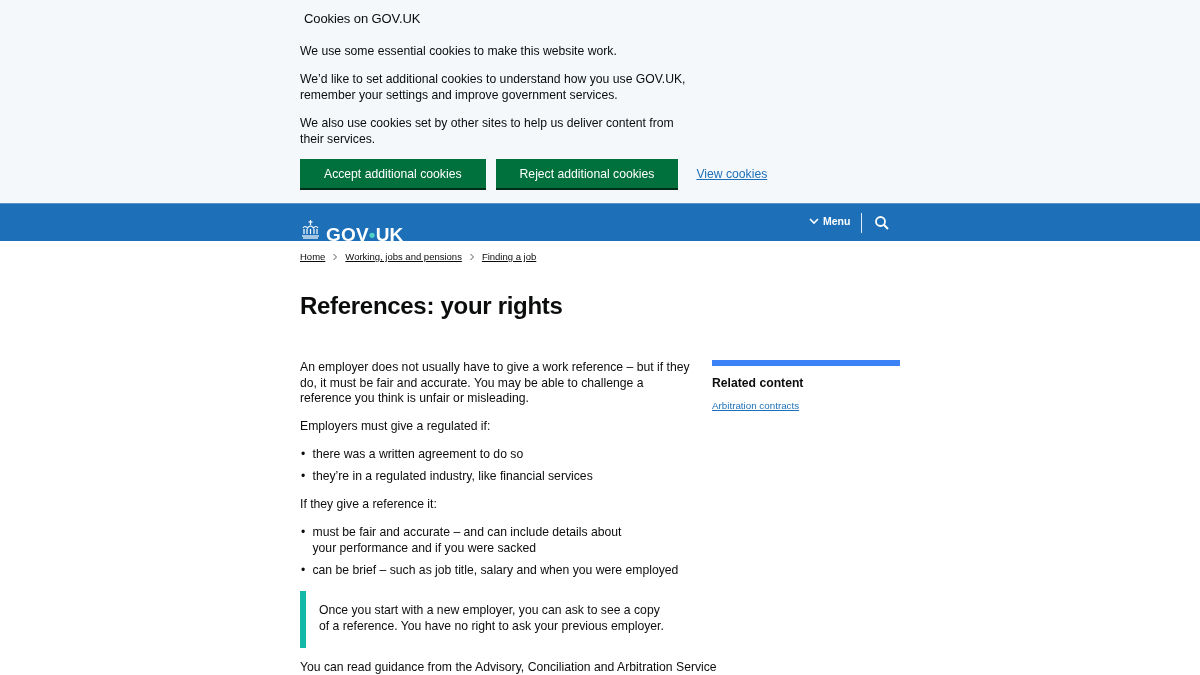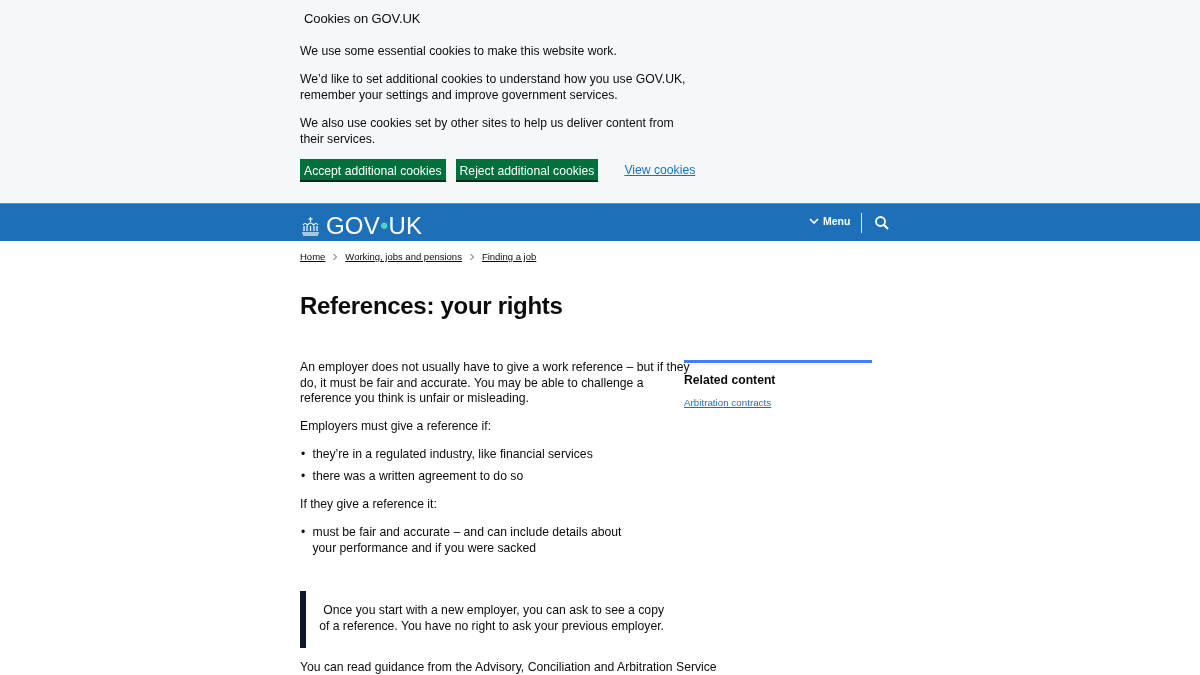--- a/index.html
+++ b/index.html
@@ -7,49 +7,49 @@
   body { font-family: "Liberation Sans", "DejaVu Sans", sans-serif; color: #0b0c0c; }
 
   .cookie-banner { background: #f3f2f1; background: #f4f8fb; height: 203px; position: relative; }
   .cookie-inner { position: absolute; left: 300px; top: 0; width: 400px; }
   .cookie-title { position: absolute; top: 11px; left: 4px; font-size: 13px; font-weight: normal; white-space: nowrap; letter-spacing: -0.1px; }
   .cookie-p { position: absolute; left: 0; font-size: 12.2px; line-height: 15.6px; width: 400px; }
   .cookie-p1 { top: 44px; }
   .cookie-p2 { top: 72px; }
   .cookie-p3 { top: 116px; }
   .cookie-actions { position: absolute; top: 159px; left: 0; display: flex; align-items: center; white-space: nowrap; }
-  .btn-green { background: #00703c; color: #ffffff; font-size: 12.2px; height: 21px; line-height: 24px; padding: 0 4px; border: none; box-shadow: 0 2px 0 #002d18; margin-right: 10px; font-family: inherit; }
-  .view-link { color: #1d70b8; font-size: 12.2px; margin-left: 16px; }
+  .btn-green { background: #00703c; color: #ffffff; font-size: 12.2px; height: 29px; line-height: 24px; padding: 0 24px; border: none; box-shadow: 0 2px 0 #002d18; margin-right: 10px; font-family: inherit; }
+  .view-link { color: #1d70b8; font-size: 12.2px; margin-left: 8px; }
 
   .header { position: absolute; top: 203px; left: 0; width: 1200px; height: 38px; background: #1d70b8; border-top: 1px solid #5694ca; }
   .logo { position: absolute; left: 300px; top: 8px; display: flex; align-items: center; color: #fff; }
   .crown { width: 21px; height: 20px; margin-right: 5px; }
-  .logo-text { font-size: 24px; font-weight: normal; letter-spacing: 0.2px; color: #fff; }
+  .logo-text { font-size: 19px; font-weight: bold; letter-spacing: 0.2px; color: #fff; margin-top: 12px; }
   .logo-dot { color: #00ffe0; color: #4fd1c5; }
   .menu-btn { position: absolute; left: 809px; top: 11px; color: #fff; font-size: 10.5px; font-weight: bold; display: flex; align-items: center; }
   .menu-btn svg { margin-right: 4px; }
   .hdr-divider { position: absolute; left: 861px; top: 9px; width: 1px; height: 20px; background: #ffffff; opacity: 0.85; }
   .search-btn { position: absolute; left: 874px; top: 11px; width: 16px; height: 16px; }
 
   .breadcrumb { position: absolute; top: 251px; left: 300px; display: flex; align-items: center; font-size: 9.5px; white-space: nowrap; }
   .breadcrumb a { color: #0b0c0c; text-decoration: underline; }
   .bc-sep { width: 6px; height: 8px; margin: 0 7px; }
 
   .page-title { position: absolute; top: 292px; left: 300px; font-size: 24px; font-weight: bold; letter-spacing: -0.3px; white-space: nowrap; }
 
   .main { position: absolute; top: 360px; left: 300px; width: 395px; font-size: 12.2px; line-height: 15.6px; }
   .main p { margin-bottom: 0; }
   .blk { position: absolute; left: 0; width: 395px; }
   .list { list-style: none; }
   .list li { position: relative; padding-left: 12.5px; margin-bottom: 6.4px; }
   .list li::before { content: "•"; position: absolute; left: 1px; top: 0; }
 
-  .inset { position: absolute; left: 0; top: 231px; width: 395px; height: 57px; border-left: 6px solid #0f172a; padding: 12px 0 0 13px; text-align: right; }
+  .inset { position: absolute; left: 0; top: 231px; width: 395px; height: 57px; border-left: 6px solid #14b8a6; padding: 12px 0 0 13px; }
 
-  .related { position: absolute; left: 684px; top: 360px; width: 188px; border-top: 3px solid #3b82f6; }
+  .related { position: absolute; left: 712px; top: 360px; width: 188px; border-top: 6px solid #3b82f6; }
   .related-title { font-size: 12.2px; font-weight: bold; margin-top: 10px; white-space: nowrap; }
   .related-link { display: block; margin-top: 10px; font-size: 9.8px; color: #1d70b8; text-decoration: underline; white-space: nowrap; }
 </style>
 </head>
 <body>
 
 <div class="cookie-banner">
   <div class="cookie-inner">
     <h2 class="cookie-title">Cookies on GOV.UK</h2>
     <p class="cookie-p cookie-p1">We use some essential cookies to make this website work.</p>
@@ -103,28 +103,29 @@
   <svg class="bc-sep" viewBox="0 0 6 8">
       <path d="M1.5 1 L4.5 4 L1.5 7" fill="none" stroke="#505a5f" stroke-width="1"></path>
     </svg>
   <a href="#">Finding a job</a>
 </nav>
 
 <h1 class="page-title">References: your rights</h1>
 
 <main class="main">
   <p class="blk" style="top:0;">An employer does not usually have to give a work reference – but if they do, it must be fair and accurate. You may be able to challenge a reference you think is unfair or misleading.</p>
-  <p class="blk" style="top:59px;">Employers must give a reference if:</p>
+  <p class="blk" style="top:59px;">Employers must give a regulated if:</p>
   <ul class="list blk" style="top:87px;">
+    <li>there was a written agreement to do so</li>
     <li>they’re in a regulated industry, like financial services</li>
-    <li>there was a written agreement to do so</li>
   </ul>
   <p class="blk" style="top:137px;">If they give a reference it:</p>
   <ul class="list blk" style="top:165px;">
     <li style="width:330px;">must be fair and accurate – and can include details about your performance and if you were sacked</li>
+    <li>can be brief – such as job title, salary and when you were employed</li>
   </ul>
   <div class="inset">
     <p style="width:345px;">Once you start with a new employer, you can ask to see a copy of a reference. You have no right to ask your previous employer.</p>
   </div>
   <p class="blk" style="top:300px; white-space:nowrap;">You can read guidance from the Advisory, Conciliation and Arbitration Service</p>
 </main>
 
 <aside class="related">
   <h2 class="related-title">Related content</h2>
   <a class="related-link" href="#">Arbitration contracts</a>

